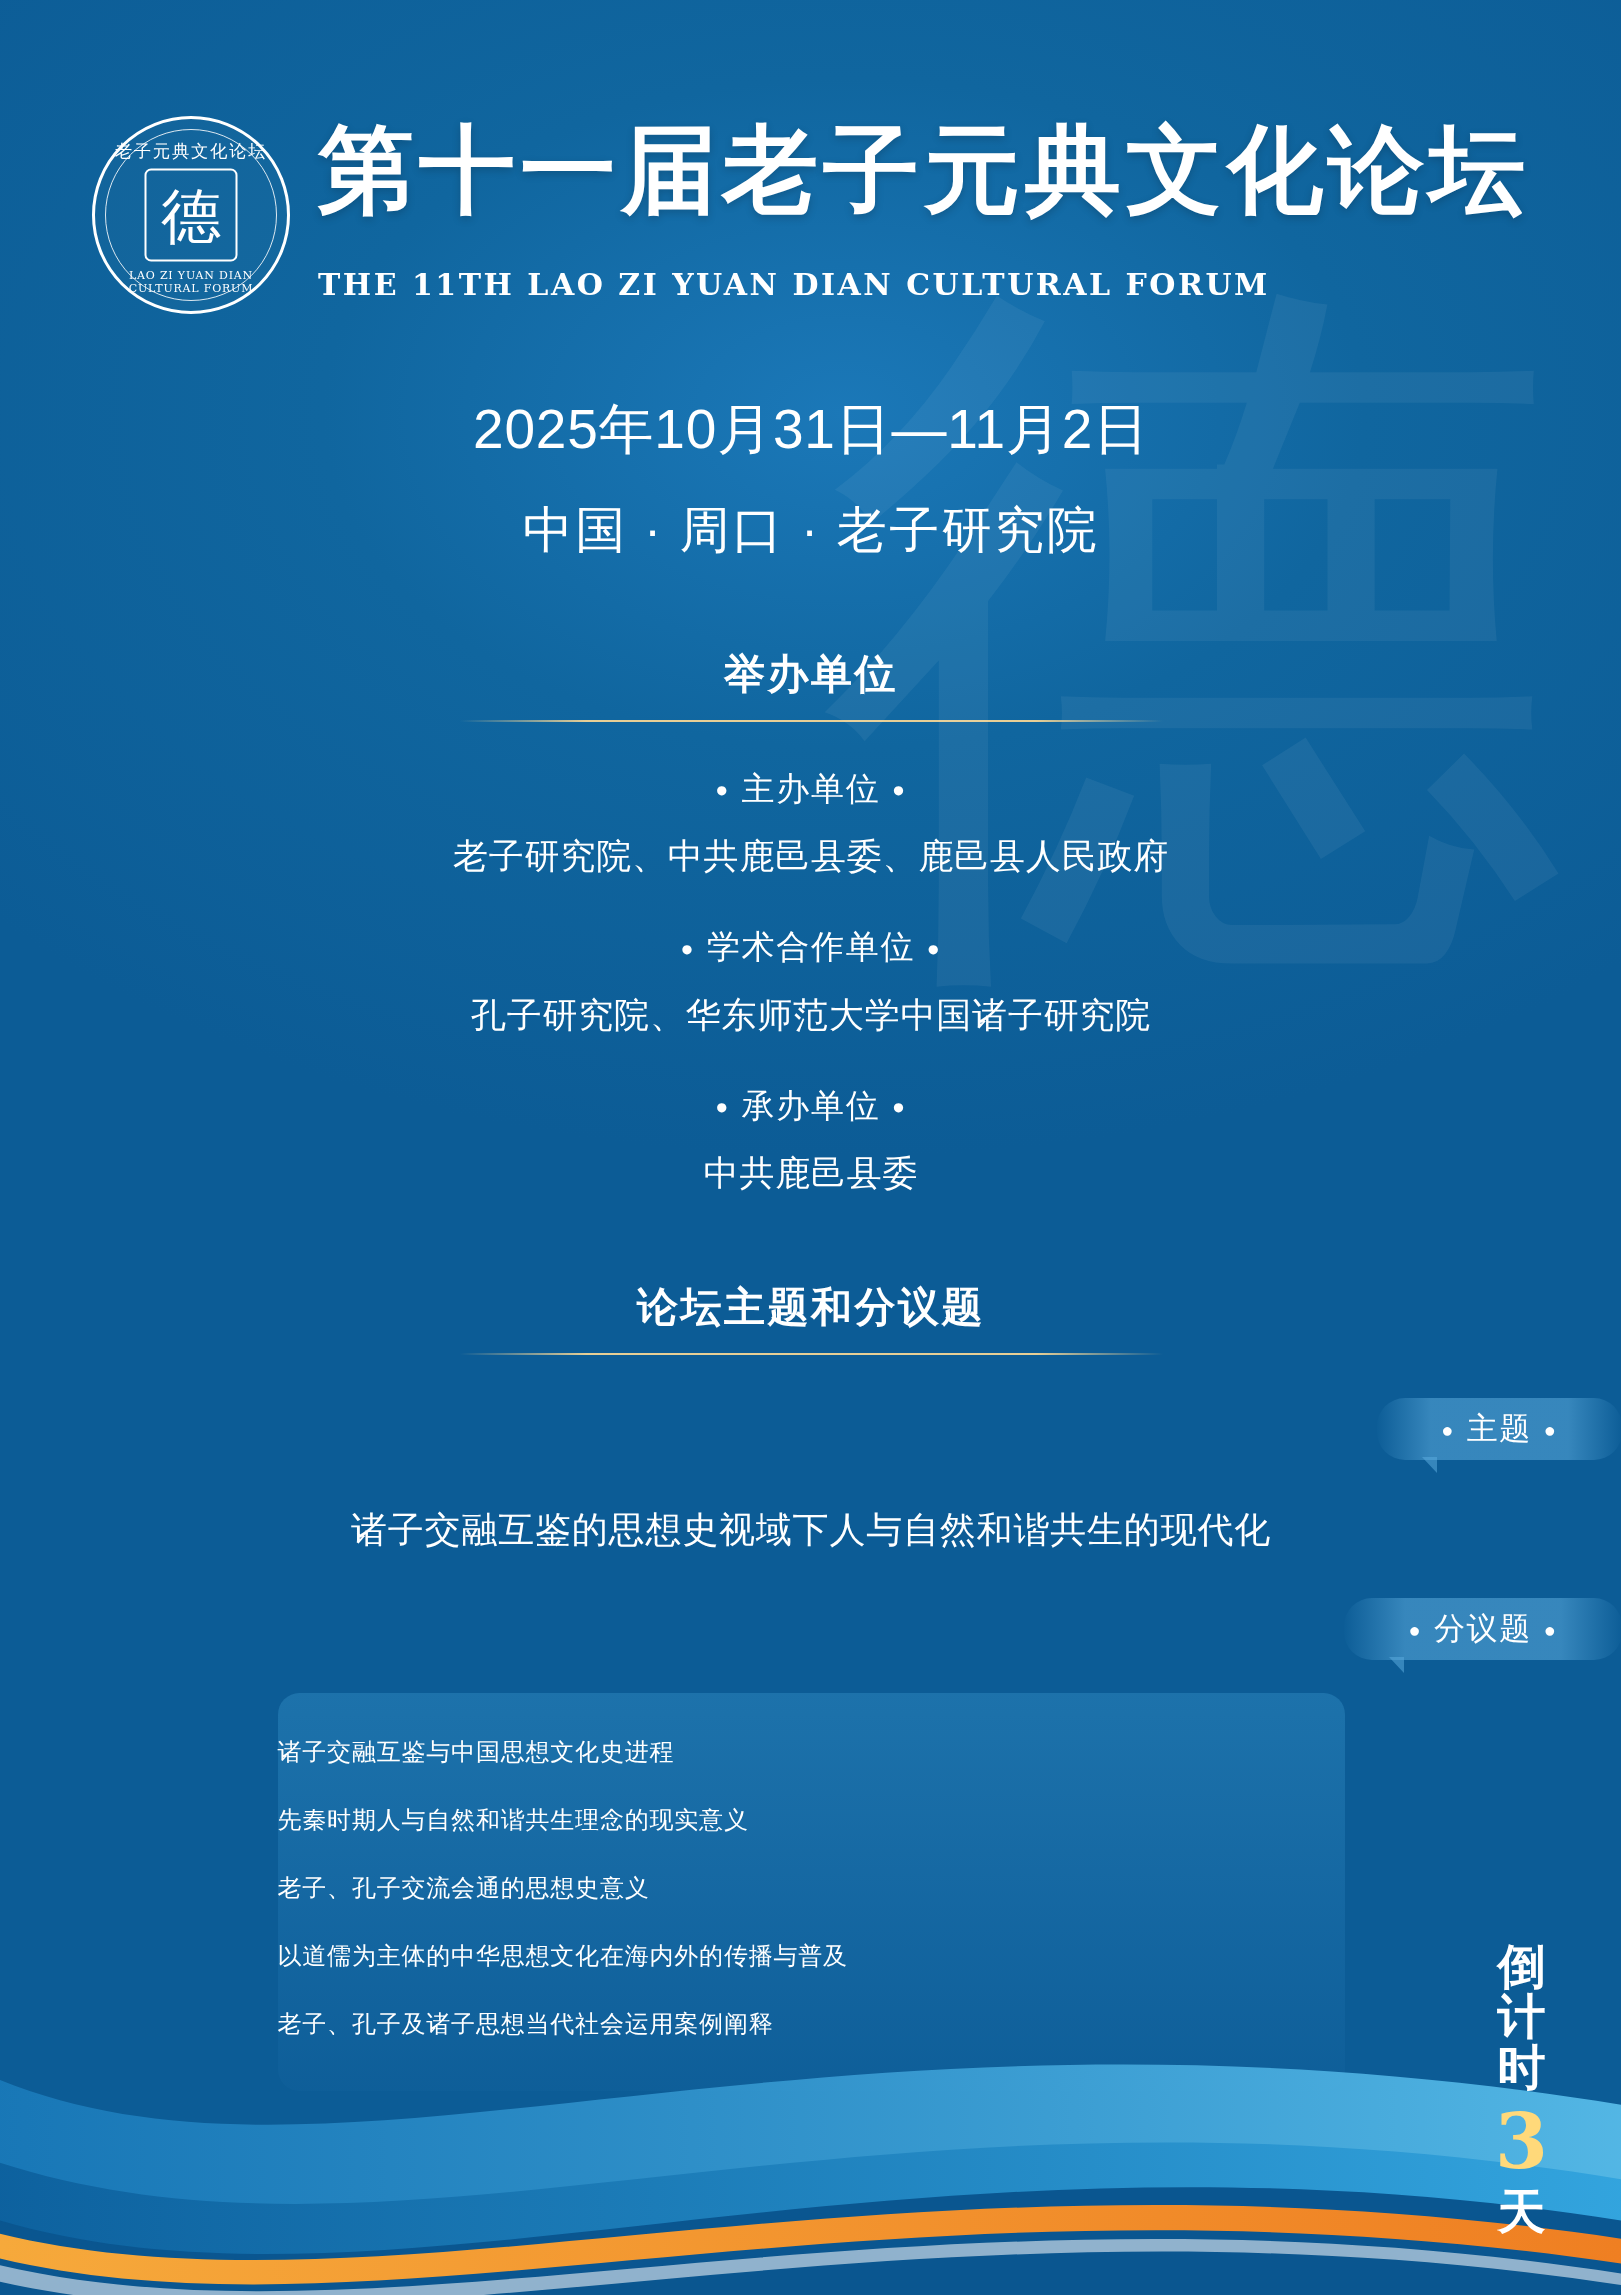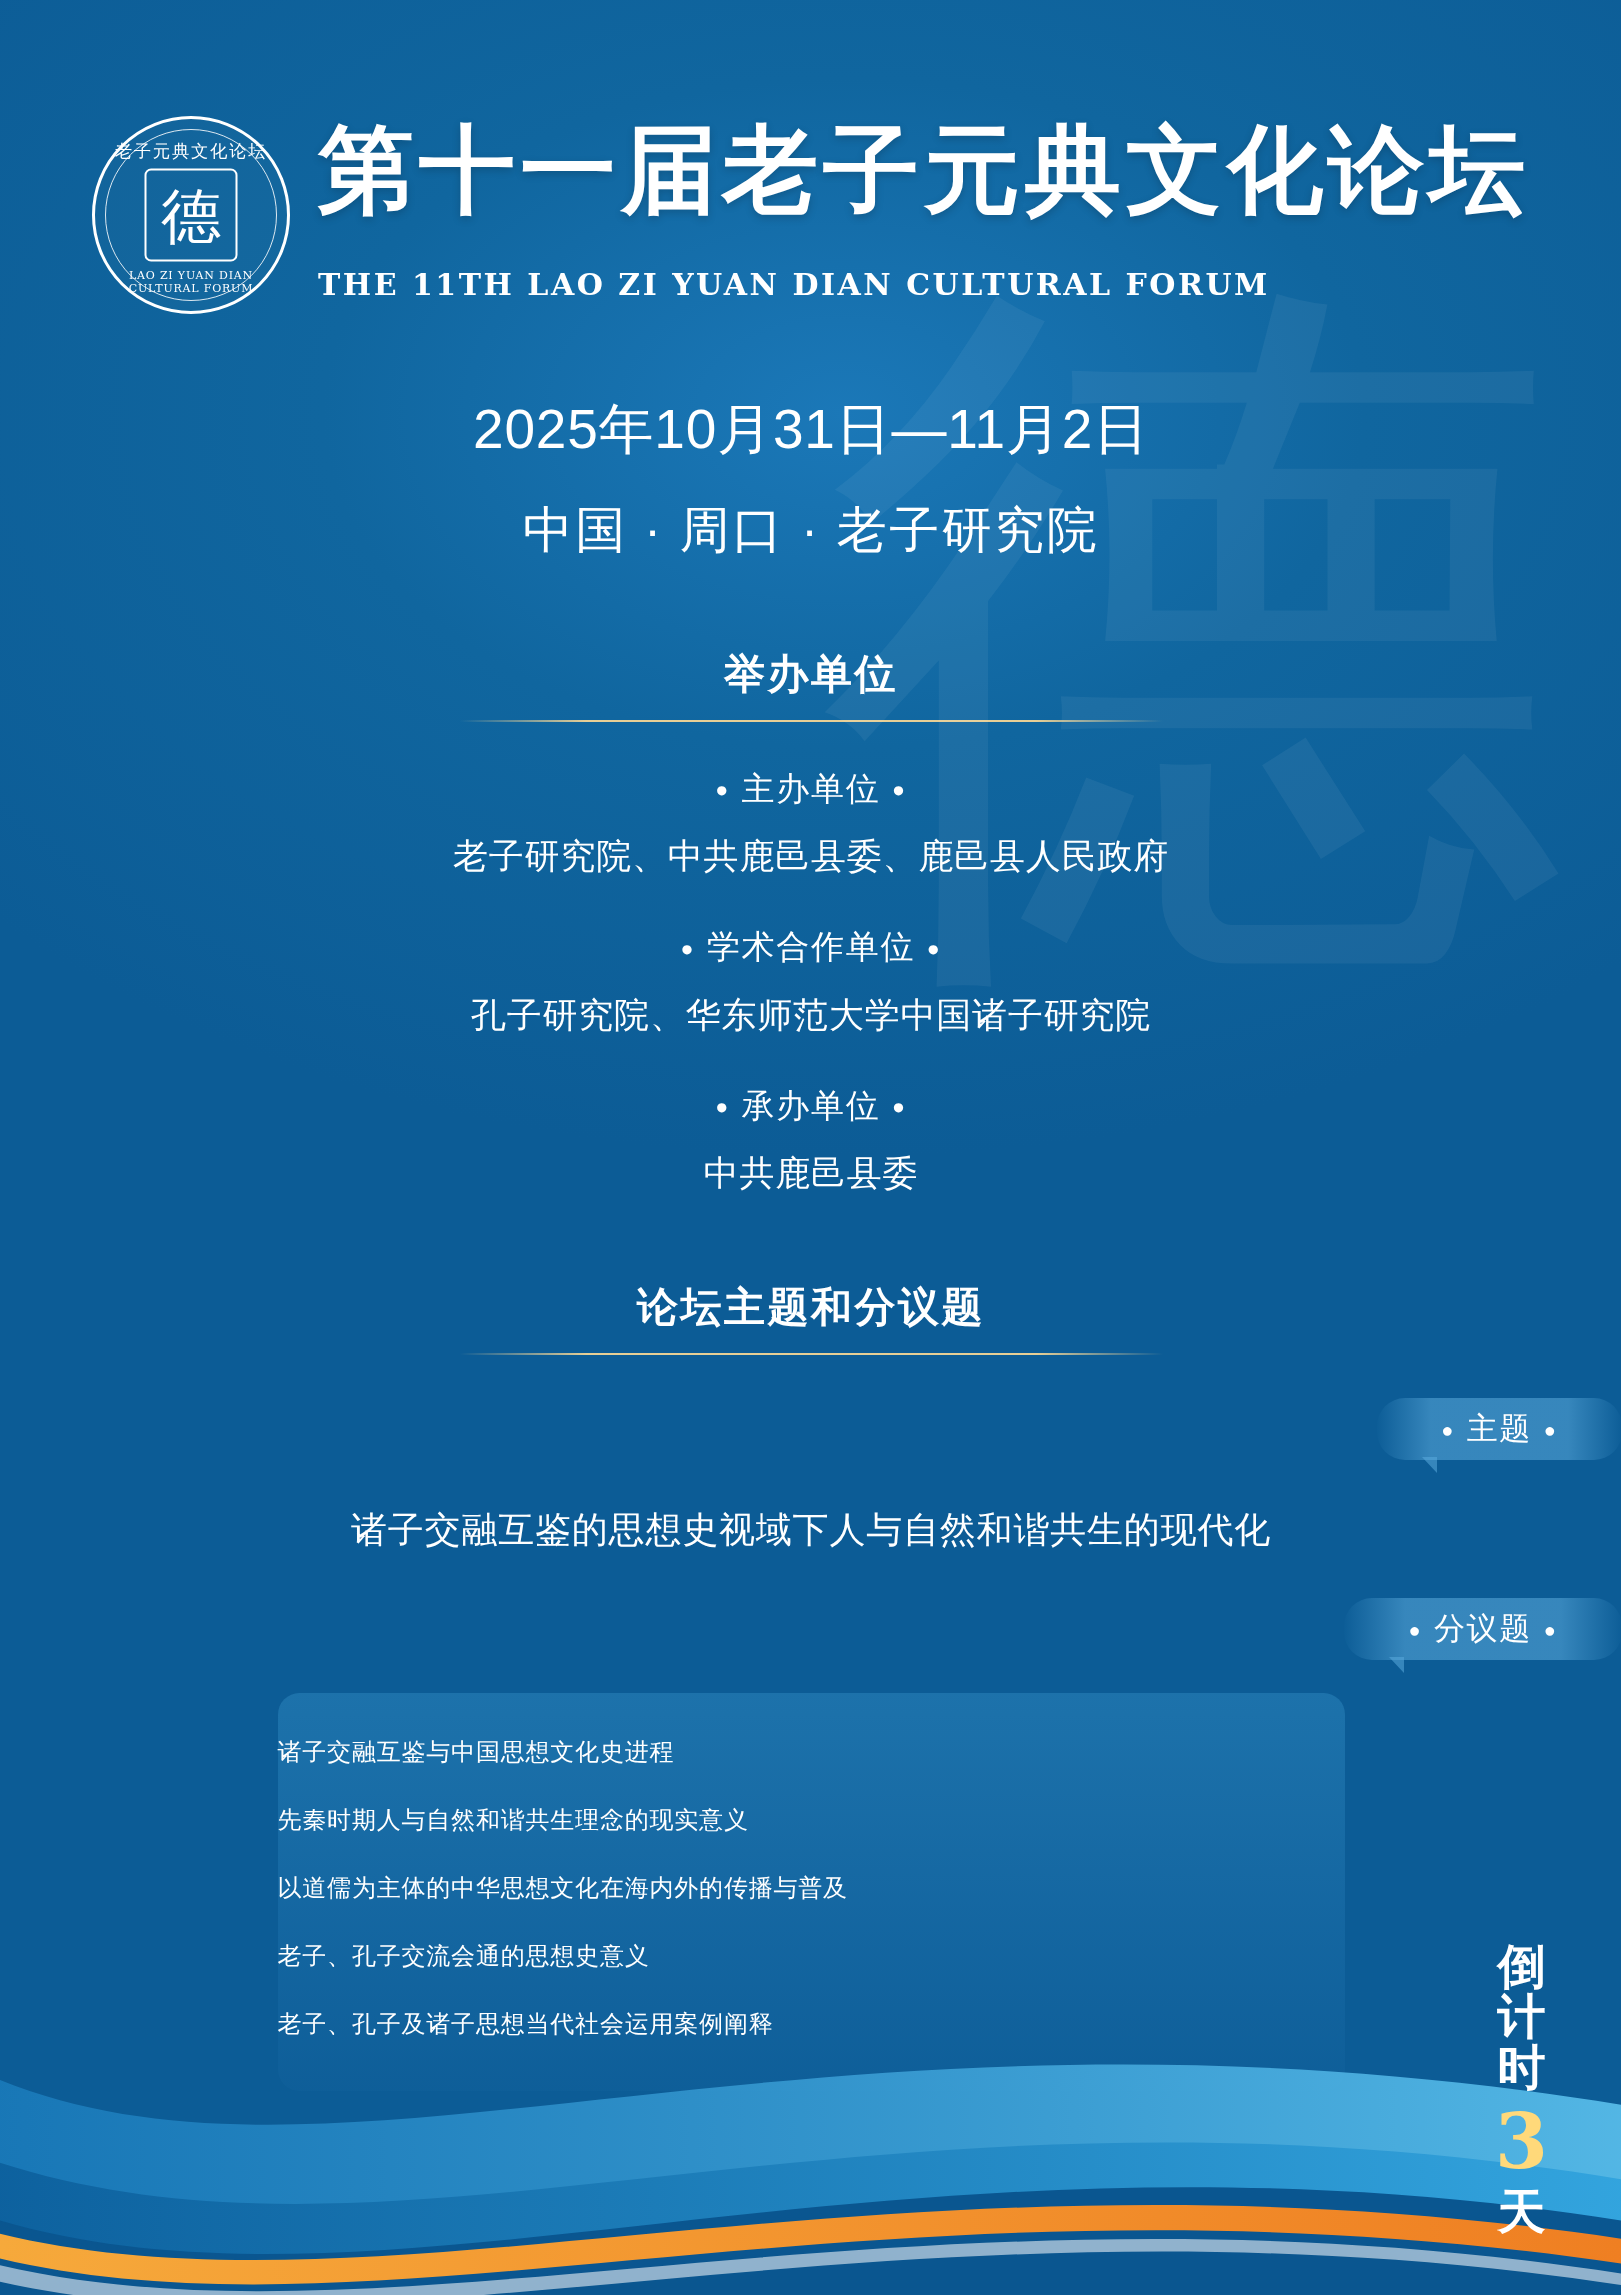--- a/index.html
+++ b/index.html
@@ -319,22 +319,22 @@
 
     <div class="pill-wrap">
       <div class="pill">
         <span class="dot">●</span><span>分议题</span><span class="dot">●</span>
       </div>
     </div>
 
     <div class="subtopics">
       <div class="subtopic">诸子交融互鉴与中国思想文化史进程</div>
       <div class="subtopic">先秦时期人与自然和谐共生理念的现实意义</div>
+      <div class="subtopic">老子、孔子交流会通的思想史意义</div>
       <div class="subtopic">以道儒为主体的中华思想文化在海内外的传播与普及</div>
-      <div class="subtopic">老子、孔子交流会通的思想史意义</div>
       <div class="subtopic">老子、孔子及诸子思想当代社会运用案例阐释</div>
     </div>
   </div>
 
   <svg class="ribbons" viewBox="0 0 1961 560" preserveAspectRatio="none">
     <defs>
       <linearGradient id="g1" x1="0" y1="0" x2="1" y2="0">
         <stop offset="0%" stop-color="#1f86c8" stop-opacity="0.65"></stop>
         <stop offset="100%" stop-color="#5fc6f2" stop-opacity="0.85"></stop>
       </linearGradient>

